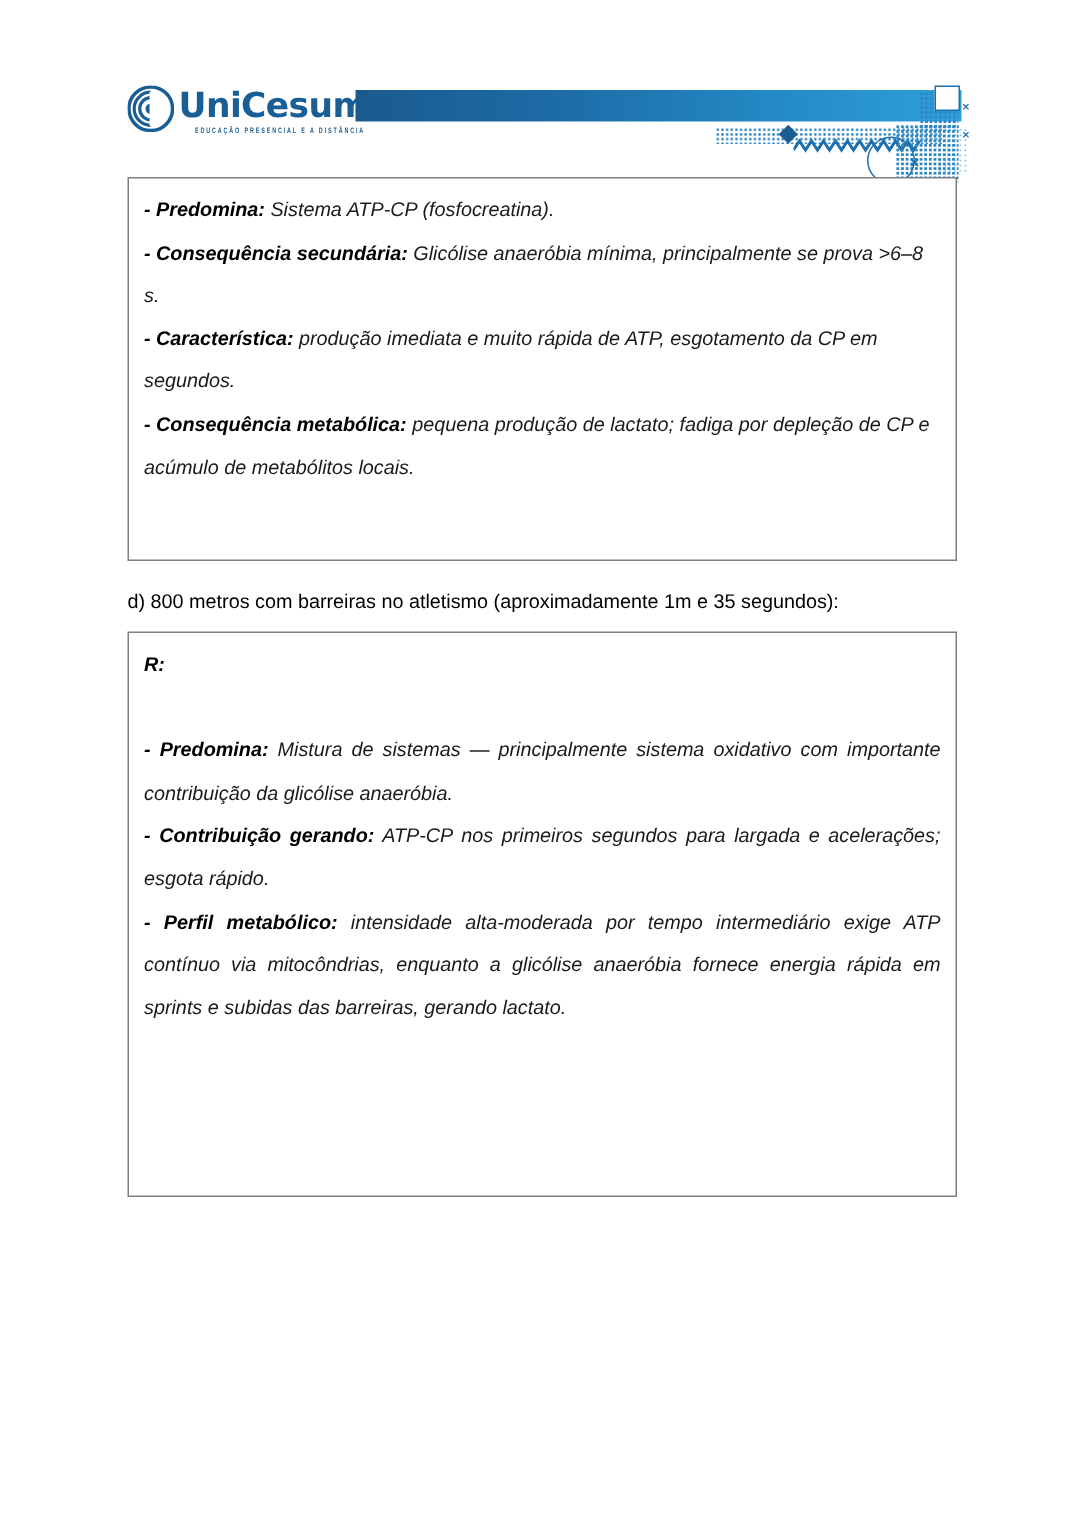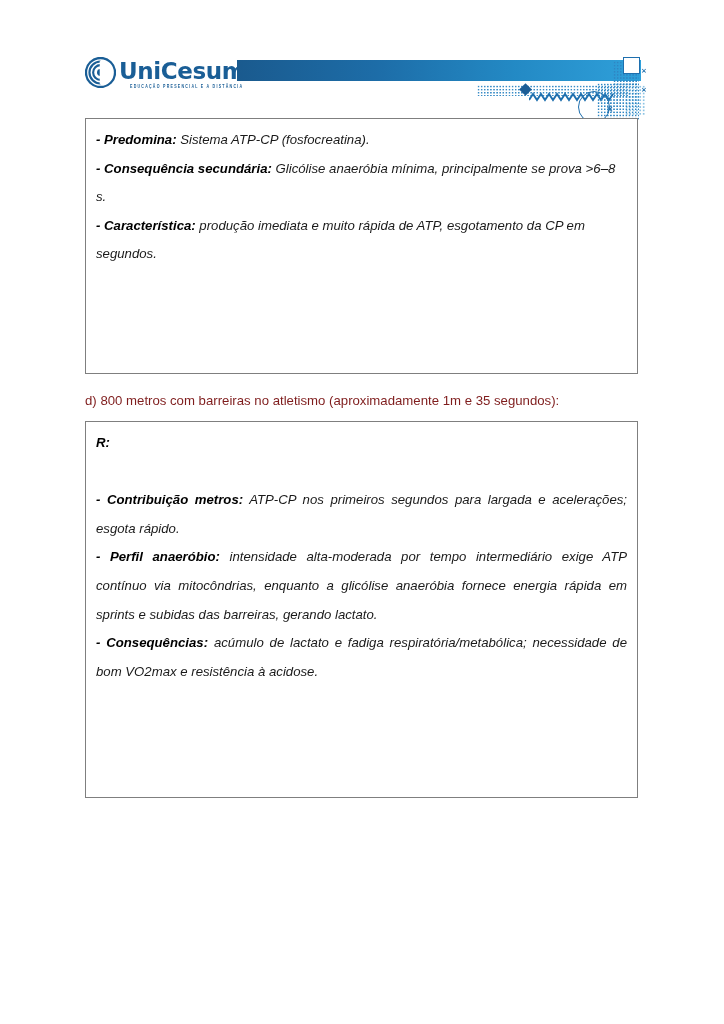--- a/index.html
+++ b/index.html
@@ -234,21 +234,21 @@
   }
 
   
   .question-line {
     position: absolute;
     left: 85px;
     top: 391px;
     width: 553px;
     font-size: 13.2px;
     line-height: 20px;
-    color: #7f1d1d;
+    color: #000000;
   }
 </style>
 </head>
 <body>
 
 <div class="page">
 
   <div class="header">
 
     <div class="logo-block">
@@ -290,46 +290,49 @@
       </p>
 
       <p class="ln">
         <b>- Consequência secundária:</b><span> Glicólise anaeróbia mínima, principalmente se prova &gt;6–8 s.</span>
       </p>
 
       <p class="ln">
         <b>- Característica:</b><span> produção imediata e muito rápida de ATP, esgotamento da CP em segundos.</span>
       </p>
 
+      <p class="ln">
+        <b>- Consequência metabólica:</b><span> pequena produção de lactato; fadiga por depleção de CP e acúmulo de metabólitos locais.</span>
+      </p>
 
 
     </div>
   </div>
 
   <div class="question-line">d) 800 metros com barreiras no atletismo (aproximadamente 1m e 35 segundos):</div>
 
   <div class="answer-box" id="box-two">
     <div class="box-inner">
 
       <p class="ln">
         <b>R:</b>
       </p>
 
       <div class="spacer-line"></div>
 
-
       <p class="ln justify">
-        <b>- Contribuição metros:</b><span> ATP-CP nos primeiros segundos para largada e acelerações; esgota rápido.</span>
+        <b>- Predomina:</b><span> Mistura de sistemas — principalmente sistema oxidativo com importante contribuição da glicólise anaeróbia.</span>
       </p>
 
       <p class="ln justify">
-        <b>- Perfil anaeróbio:</b><span> intensidade alta-moderada por tempo intermediário exige ATP contínuo via mitocôndrias, enquanto a glicólise anaeróbia fornece energia rápida em sprints e subidas das barreiras, gerando lactato.</span>
+        <b>- Contribuição gerando:</b><span> ATP-CP nos primeiros segundos para largada e acelerações; esgota rápido.</span>
       </p>
 
       <p class="ln justify">
-        <b>- Consequências:</b><span> acúmulo de lactato e fadiga respiratória/metabólica; necessidade de bom VO2max e resistência à acidose.</span>
-      </p>
+        <b>- Perfil metabólico:</b><span> intensidade alta-moderada por tempo intermediário exige ATP contínuo via mitocôndrias, enquanto a glicólise anaeróbia fornece energia rápida em sprints e subidas das barreiras, gerando lactato.</span>
+      </p>
+
 
 
     </div>
   </div>
 
 </div>
 
 </body></html>

